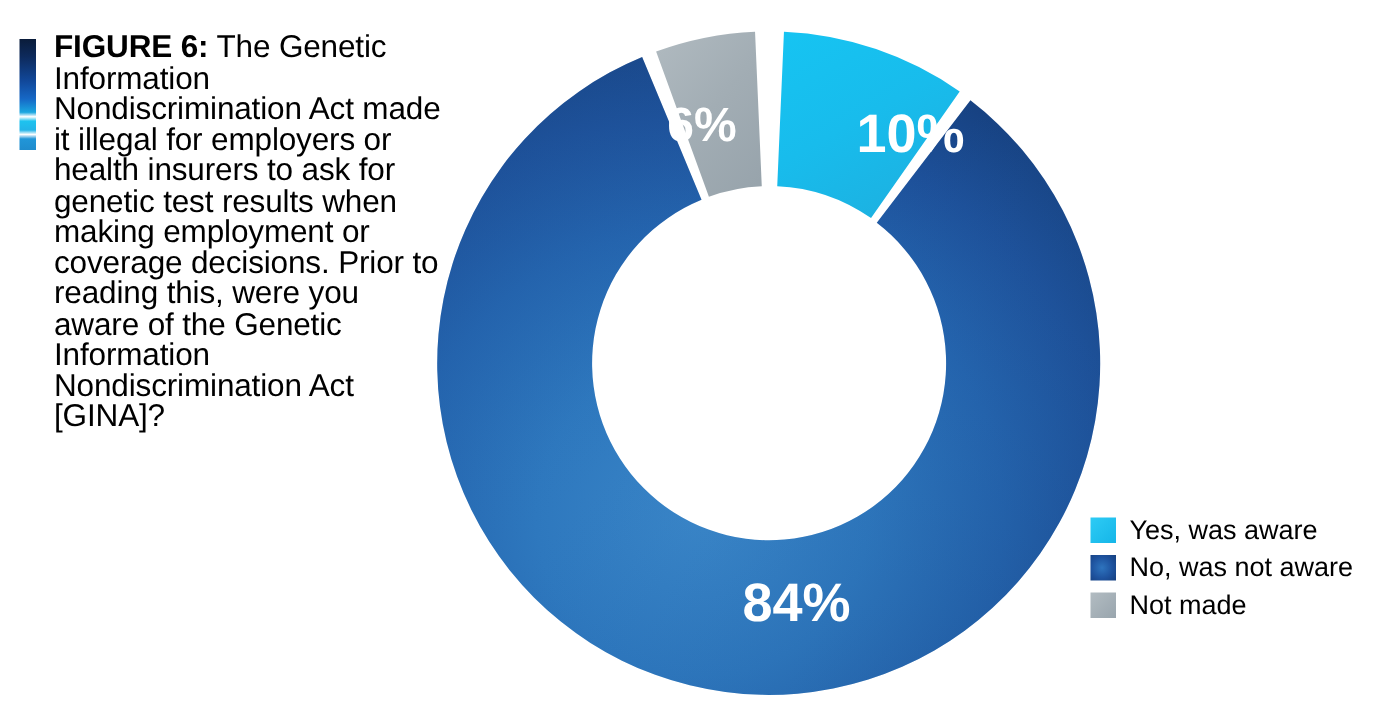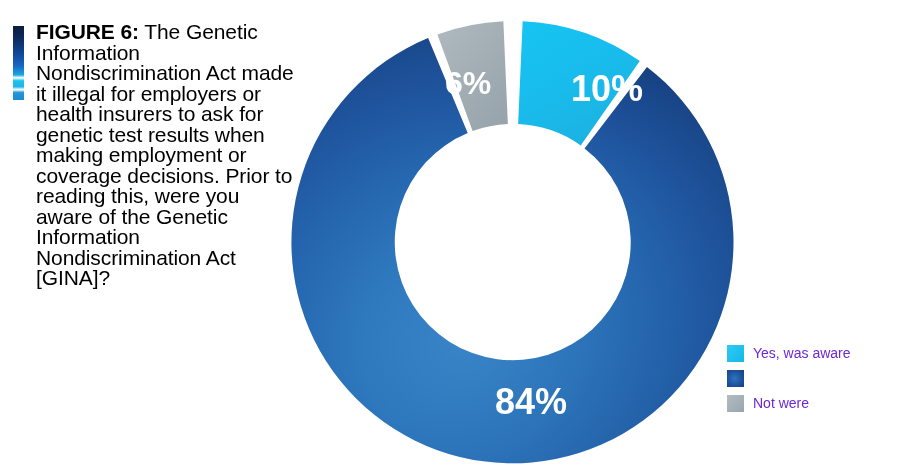--- a/index.html
+++ b/index.html
@@ -89,22 +89,22 @@
     height: 23px;
     margin-bottom: 2px;
   }
   .legend-swatch {
     width: 17px;
     height: 17px;
     flex: 0 0 17px;
     margin-right: 9px;
   }
   .legend-label {
-    font-size: 14px;
-    color: #6d28d9;
+    font-size: 18px;
+    color: #000000;
     line-height: 17px;
     white-space: nowrap;
   }
 </style>
 </head>
 <body>
 
 <div id="caption-block">
 
   <div id="accent-bar"></div>
@@ -185,19 +185,20 @@
 
 <div id="legend">
 
   <div class="legend-row">
     <span class="legend-swatch" style="background:linear-gradient(135deg,#2ECBF5,#15B6E8);"></span>
     <span class="legend-label">Yes, was aware</span>
   </div>
 
   <div class="legend-row">
     <span class="legend-swatch" style="background:radial-gradient(circle at 45% 50%, #2E74BE 0%, #1E539F 55%, #163F7E 100%);"></span>
+    <span class="legend-label">No, was not aware</span>
   </div>
 
   <div class="legend-row">
     <span class="legend-swatch" style="background:linear-gradient(135deg,#B2BCC2,#99A5AD);"></span>
-    <span class="legend-label">Not were</span>
+    <span class="legend-label">Not made</span>
   </div>
 </div>
 
 </body></html>

